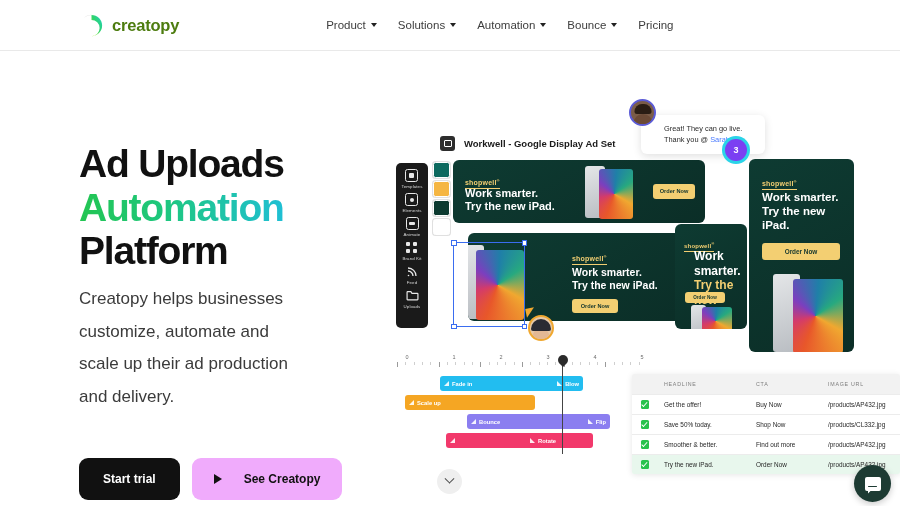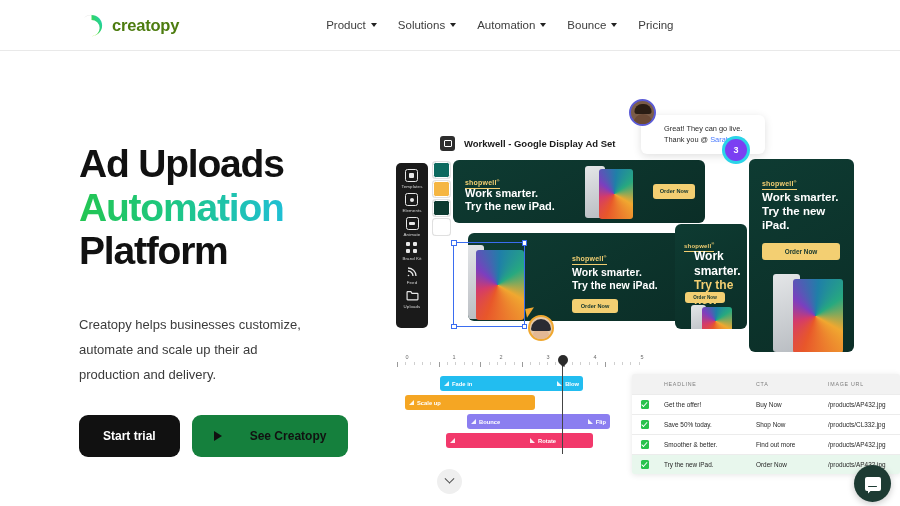--- a/index.html
+++ b/index.html
@@ -60,33 +60,33 @@
   .headline {
     font-size: 39px; font-weight: 800; line-height: 1.12;
     letter-spacing: -1.2px; color: #111;
   }
   .headline .grad {
     background: linear-gradient(90deg,#23c552 0%, #1ec77f 42%, #1fbfd4 100%);
     -webkit-background-clip: text; background-clip: text;
     -webkit-text-fill-color: transparent; color: #1ec77f;
   }
   .subcopy {
-    margin-top: 40px;
-    font-size: 13px; line-height: 1.92; color: #3b3b3b; max-width: 230px;
-  }
-  .cta-row { margin-top: 27px; display: flex; align-items: center; gap: 12px; }
+    margin-top: 10px;
+    font-size: 17px; line-height: 1.92; color: #3b3b3b; max-width: 230px;
+  }
+  .cta-row { margin-top: 44px; display: flex; align-items: center; gap: 12px; }
   .btn-start {
     background:#111; color:#fff; border:none; border-radius:9px;
     padding: 14px 24px; font-size:12px; font-weight:700; cursor:pointer;
     font-family:"Liberation Sans", sans-serif;
   }
   .btn-see {
-    background:#15803d; color:#111; border:none; border-radius:9px;
+    background:#f0abfc; color:#111; border:none; border-radius:9px;
     padding: 14px 22px; font-size:12px; font-weight:700; cursor:pointer;
-    display:flex; align-items:center; gap:28px;
+    display:flex; align-items:center; gap:22px;
     font-family:"Liberation Sans", sans-serif;
   }
   .play-tri {
     width:0;height:0;border-top:5px solid transparent;border-bottom:5px solid transparent;
     border-left:8px solid #111;
   }
 
   
   .mock { position:absolute; left:392px; top:96px; width: 510px; height: 410px; }
 

